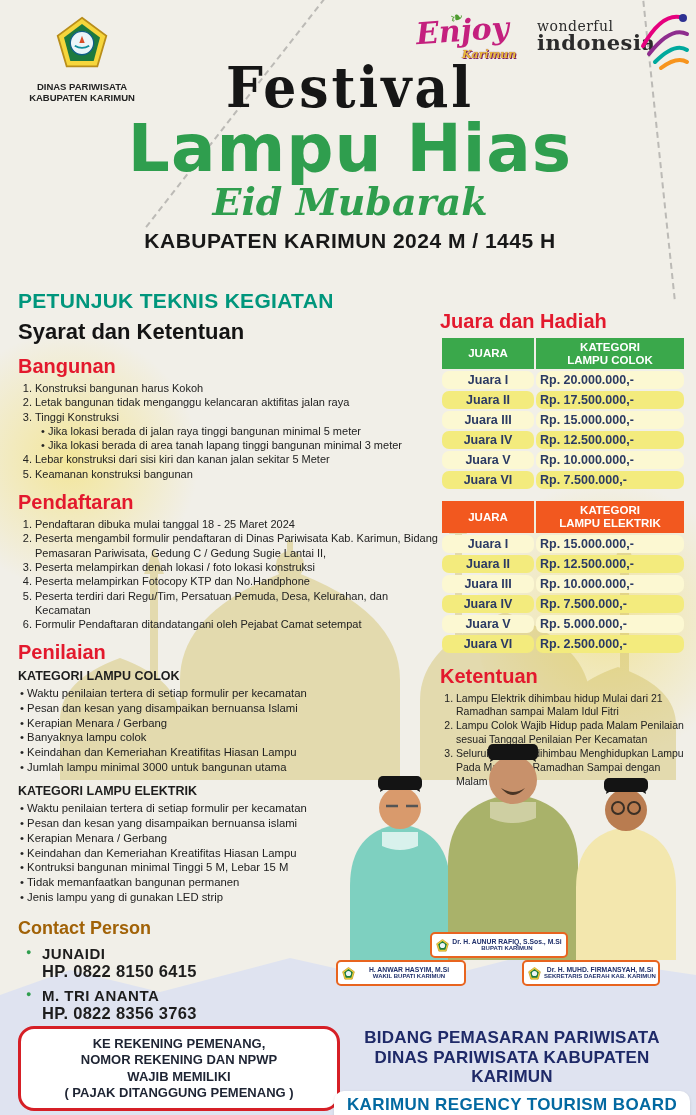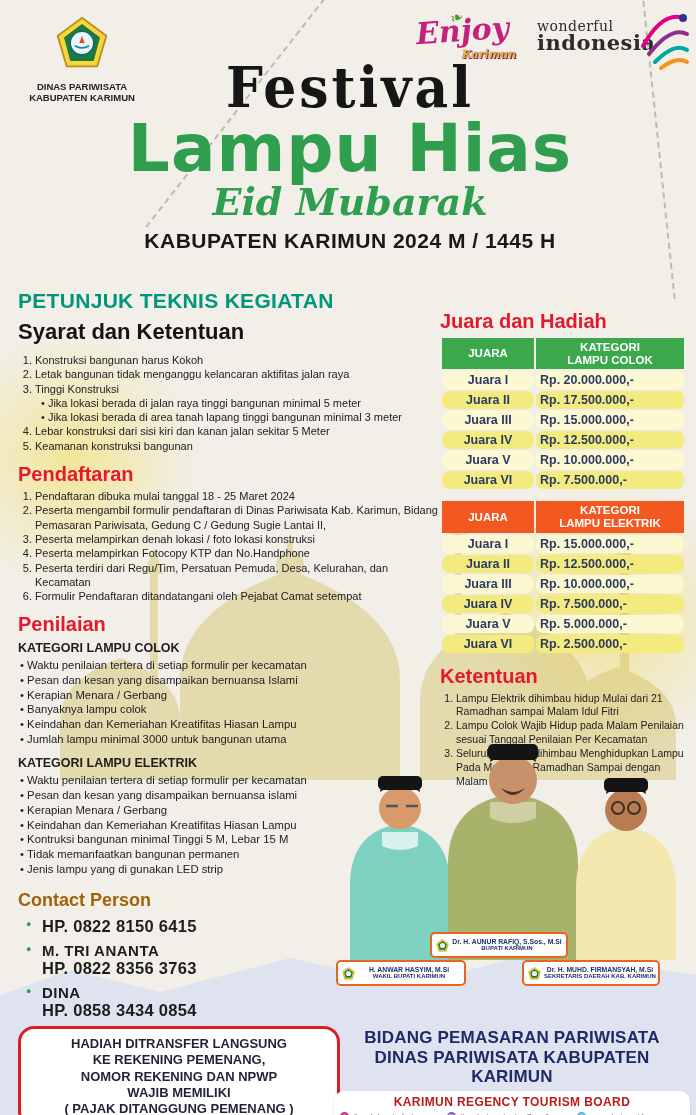--- a/index.html
+++ b/index.html
@@ -80,21 +80,21 @@
   .p-name{font-size:6.8px;font-weight:800;color:#20306b;white-space:nowrap;}
   .p-title{font-size:6px;font-weight:700;color:#20306b;white-space:nowrap;}
   .plate-bupati{left:430px;top:932px;width:138px;height:26px;}
   .plate-wakil{left:336px;top:960px;width:130px;height:26px;}
   .plate-sekda{left:522px;top:960px;width:138px;height:26px;}
   
   .footer{position:absolute;left:334px;top:1028px;width:356px;text-align:center;}
   .f-line{font-size:17px;font-weight:900;color:#1f2a68;line-height:1.15;letter-spacing:.2px;}
   .board-box{background:#fff;border-radius:10px;margin-top:4px;padding:4px 6px 6px 6px;
     box-shadow:0 1px 3px rgba(0,0,0,.12);}
-  .board-title{font-size:12px;font-weight:900;color:#b91c1c;letter-spacing:.4px;}
+  .board-title{font-size:17px;font-weight:900;color:#0369a1;letter-spacing:.4px;}
   .social-grid{display:grid;grid-template-columns:31% 38% 31%;grid-auto-flow:row;
     margin-top:3px;row-gap:3px;}
   .social-item{display:flex;align-items:center;gap:3px;font-size:6.8px;color:#333;text-align:left;}
   .s-icon{width:9px;height:9px;border-radius:50%;color:#fff;font-size:6px;line-height:9px;
     text-align:center;flex:0 0 auto;}
 </style>
 </head>
 <body>
 
 <div class="poster">
@@ -161,20 +161,21 @@
     <div class="t-festival">Festival</div>
     <div class="t-main">Lampu Hias</div>
     <div class="t-sub">Eid Mubarak</div>
     <div class="t-tagline">KABUPATEN KARIMUN 2024 M / 1445 H</div>
   </div>
 
   <div class="left-col">
     <h2 class="h-teal">PETUNJUK TEKNIS KEGIATAN</h2>
     <h3 class="h-black">Syarat dan Ketentuan</h3>
 
+    <h4 class="h-red">Bangunan</h4>
     <ol class="num-list">
   <li>
     <span>Konstruksi bangunan harus Kokoh</span>
     
   </li>
 
   <li>
     <span>Letak bangunan tidak menganggu kelancaran aktifitas jalan raya</span>
     
   </li>
@@ -259,20 +260,21 @@
   <li>Kontruksi bangunan minimal Tinggi 5 M, Lebar 15 M</li>
 
   <li>Tidak memanfaatkan bangunan permanen</li>
 
   <li>Jenis lampu yang di gunakan LED strip</li>
 </ul>
 
     <h4 class="h-red-big">Contact Person</h4>
     <ul class="contact-list">
   <li>
+    <div class="c-name">JUNAIDI</div>
     <div class="c-phone">HP. 0822 8150 6415</div>
   </li>
 
   <li>
     <div class="c-name">M. TRI ANANTA</div>
     <div class="c-phone">HP. 0822 8356 3763</div>
   </li>
 
   <li>
     <div class="c-name">DINA</div>
@@ -281,21 +283,20 @@
 
   <li>
     <div class="c-name">FENI RAHAYU</div>
     <div class="c-phone">HP. 0852 7251 0005</div>
   </li>
 </ul>
   </div>
 
   <div class="notice-box">
     <div>
-  <div>HADIAH DITRANSFER LANGSUNG</div>
 
   <div>KE REKENING PEMENANG,</div>
 
   <div>NOMOR REKENING DAN NPWP</div>
 
   <div>WAJIB MEMILIKI</div>
 
   <div>( PAJAK DITANGGUNG PEMENANG )</div>
 </div>
   </div>

